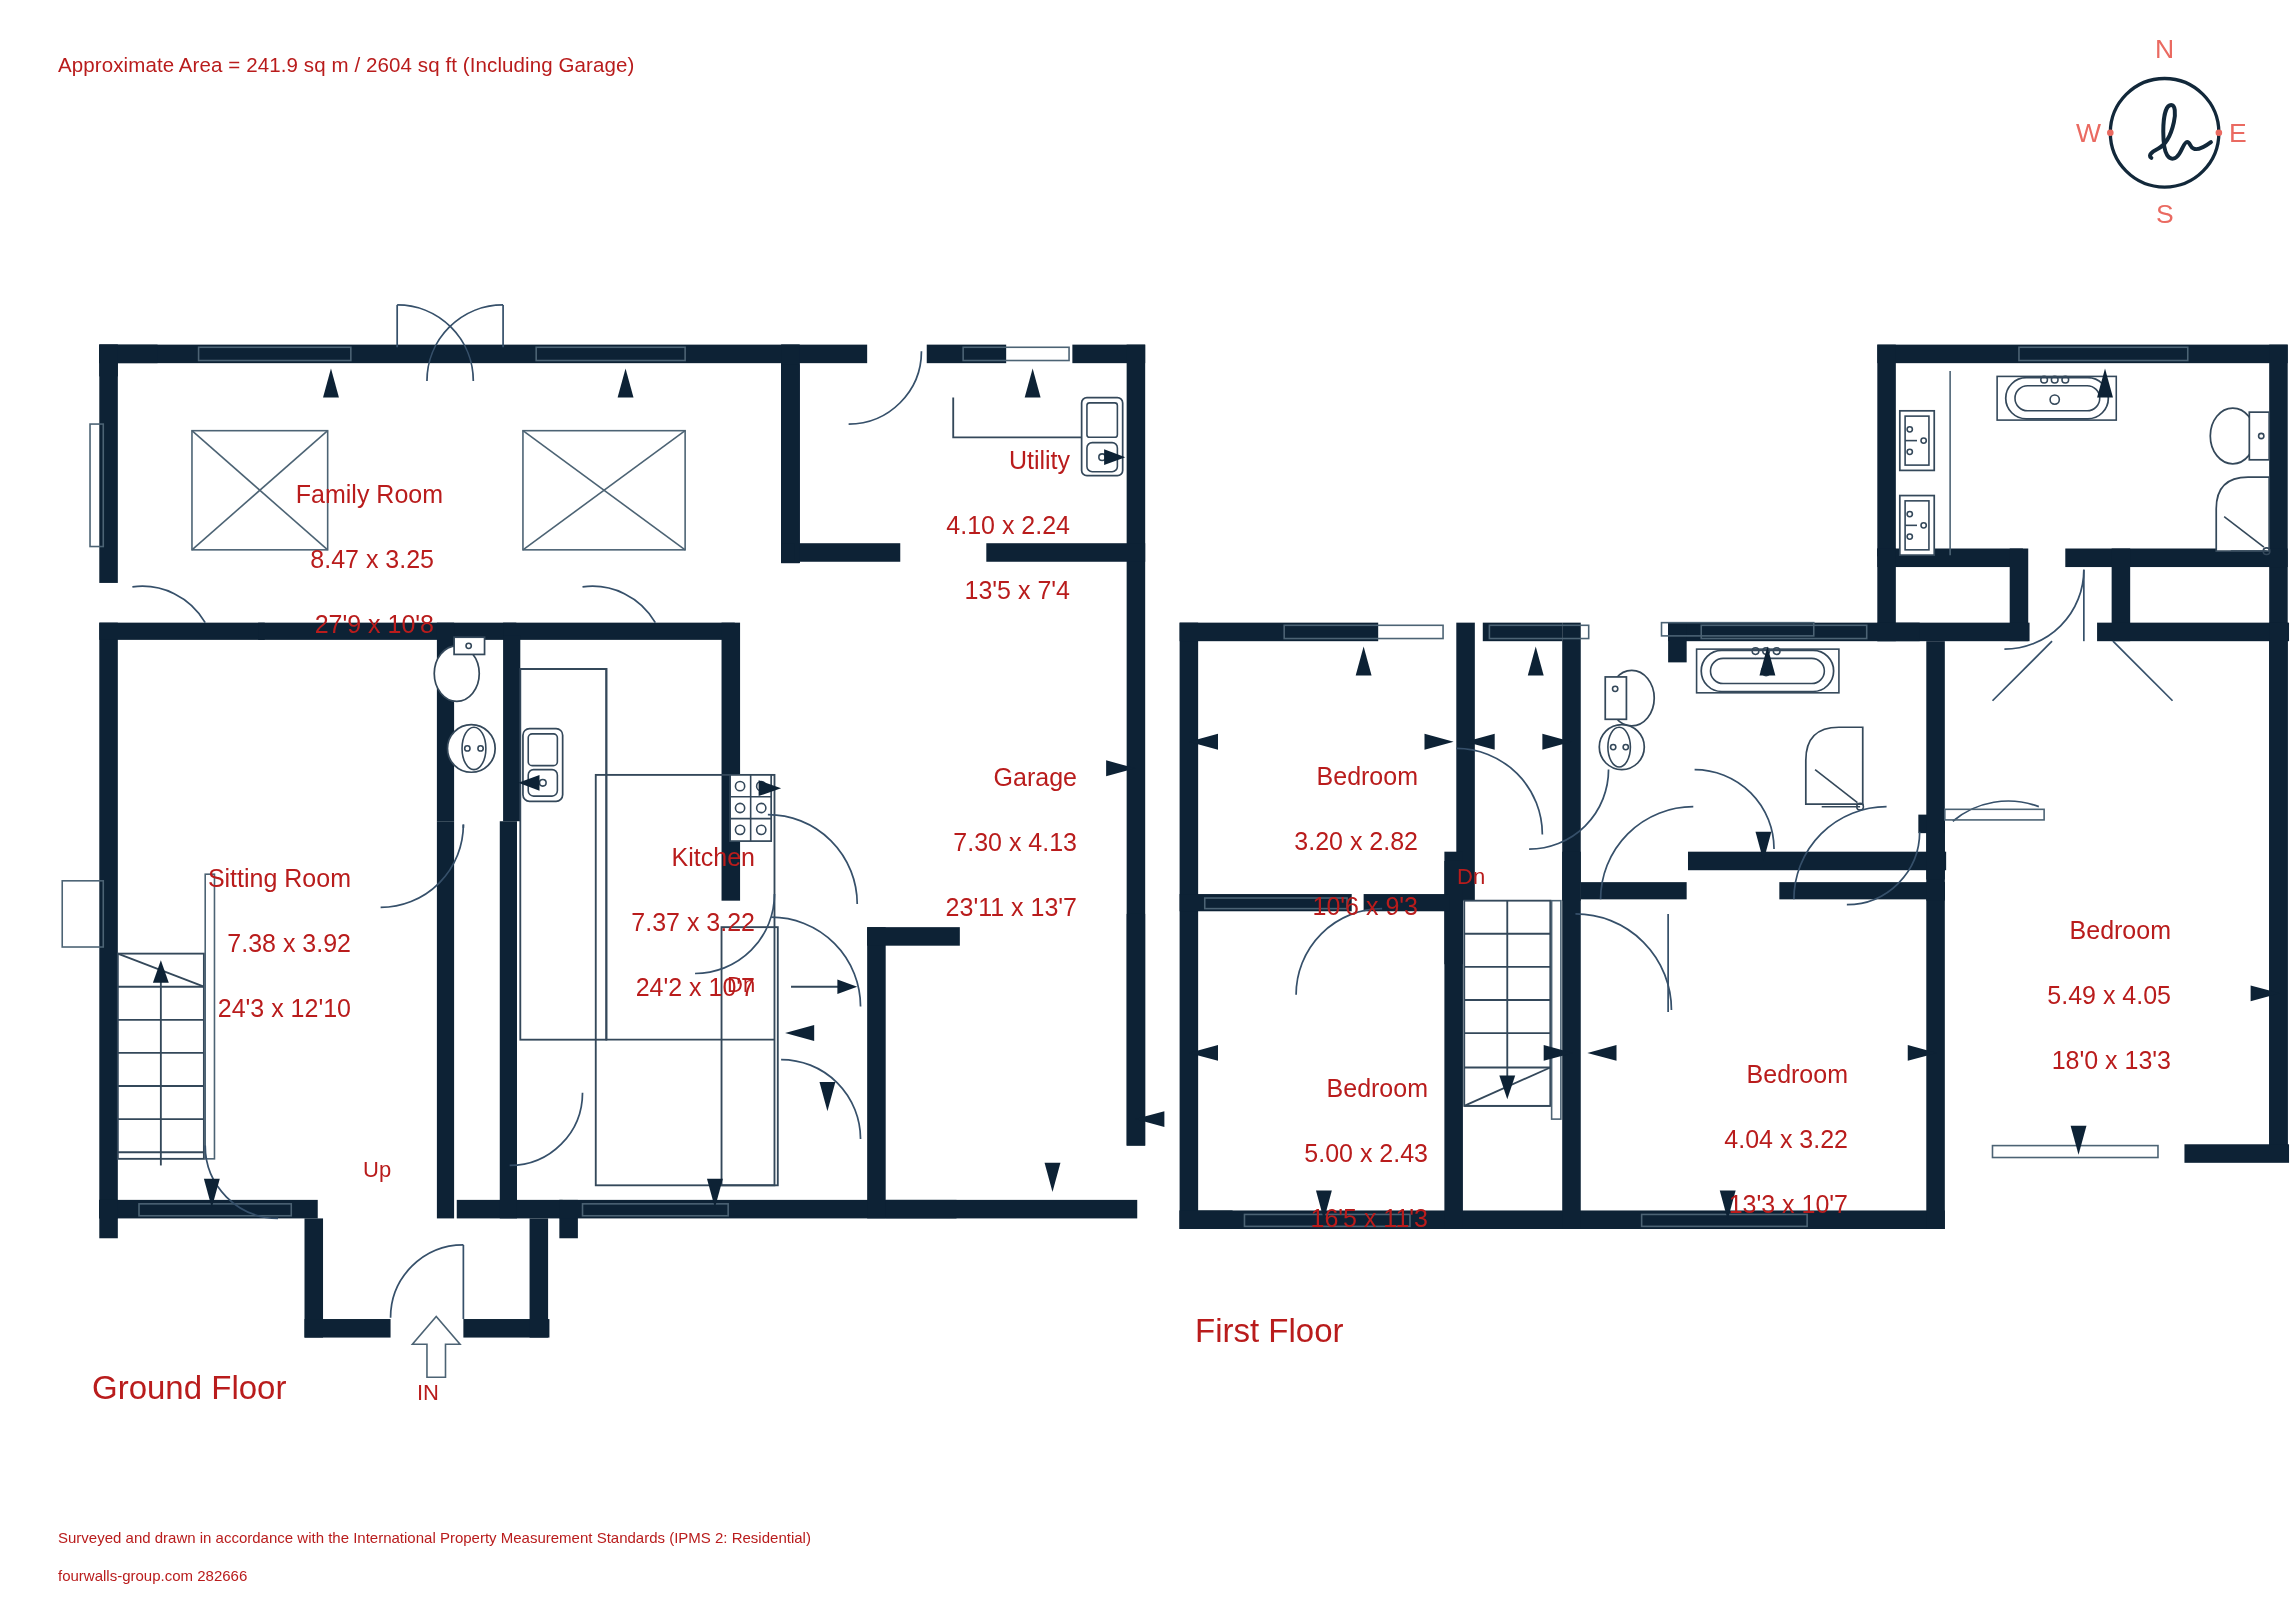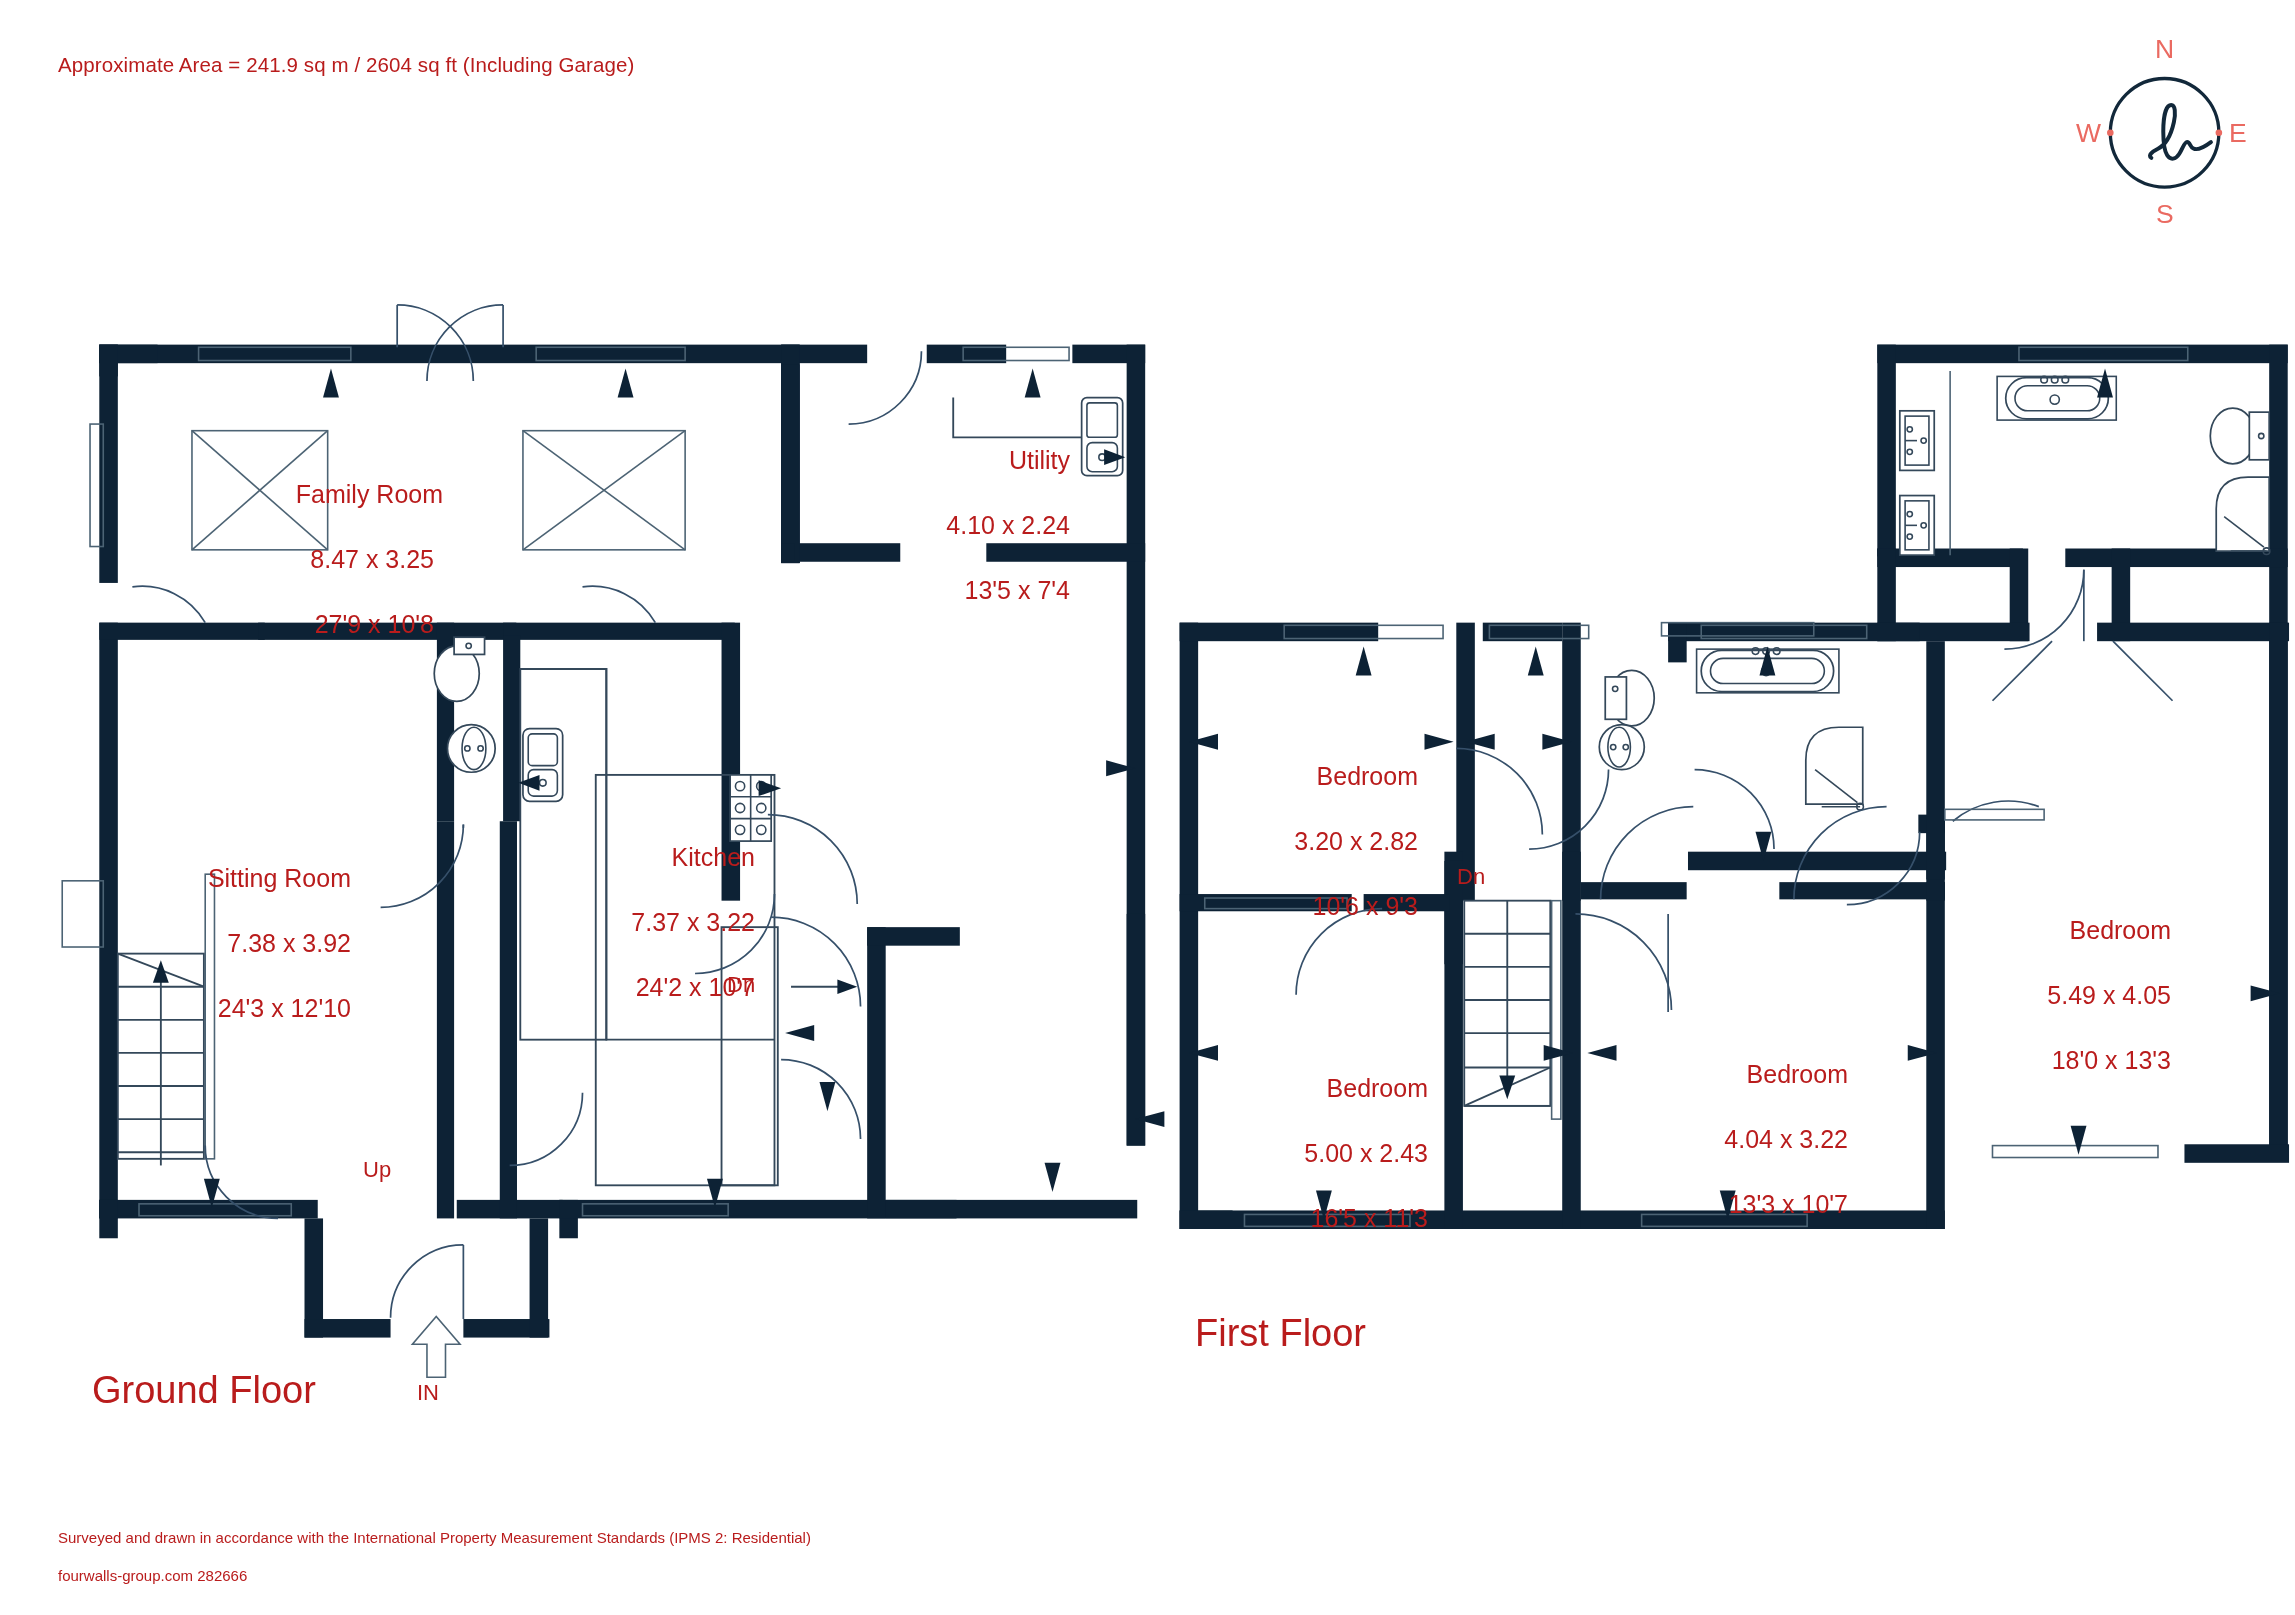--- a/index.html
+++ b/index.html
@@ -2,21 +2,21 @@
 <html style="font-size:10.6px"><head>
 <meta charset="utf-8">
 <style>
   html,body{margin:0;padding:0;background:#ffffff;}
   body{width:2295px;height:1616px;position:relative;overflow:hidden;
        font-family:"Liberation Sans","DejaVu Sans",sans-serif;color:#12283a;}
   .stage{position:absolute;inset:0;}
   .txt{position:absolute;white-space:pre;color:#b91c1c;}
   .hdr{font-size:20.5px;letter-spacing:0.1px;}
   .foot{font-size:15px;}
-  .floor-title{font-size:38px;}
+  .floor-title{font-size:33px;}
   .room{font-size:25px;text-align:right;line-height:1.30;}
   .tiny{font-size:22px;}
   svg{position:absolute;left:0;top:0;overflow:visible;}
   .w{fill:#0d2235;}
   .thin{fill:none;stroke:#4c6374;stroke-width:2.4;}
   .thin2{fill:none;stroke:#34485a;stroke-width:2.8;}
   .arc{fill:none;stroke:#36506a;stroke-width:2.6;}
   .fix{fill:#ffffff;stroke:#34485a;stroke-width:2.6;}
   .fixl{fill:none;stroke:#34485a;stroke-width:2.4;}
   .ar{fill:#0d2235;}
@@ -213,20 +213,25 @@
     <span>7.37 x 3.22</span><br>
     <span>24'2 x 10'7</span>
   </div>
 
   <div class="txt room" style="left:961px;top:411px;width:218px;margin-left:-109px;">
     <span>Utility</span><br>
     <span>4.10 x 2.24</span><br>
     <span>13'5 x 7'4</span>
   </div>
 
+  <div class="txt room" style="left:968px;top:728px;width:218px;margin-left:-109px;">
+    <span>Garage</span><br>
+    <span>7.30 x 4.13</span><br>
+    <span>23'11 x 13'7</span>
+  </div>
 
   <div class="txt tiny" style="left:363px;top:1157px;">Up</div>
   <div class="txt tiny" style="left:727px;top:972px;">Dn</div>
   <div class="txt tiny" style="left:417px;top:1380px;">IN</div>
 
   <div class="txt floor-title" style="left:92px;top:1369px;">Ground Floor</div>
 
   <svg width="2295" height="1616" viewBox="0 0 3467 2440">
 
     <rect class="w" x="2836" y="520" width="620" height="28"></rect>

